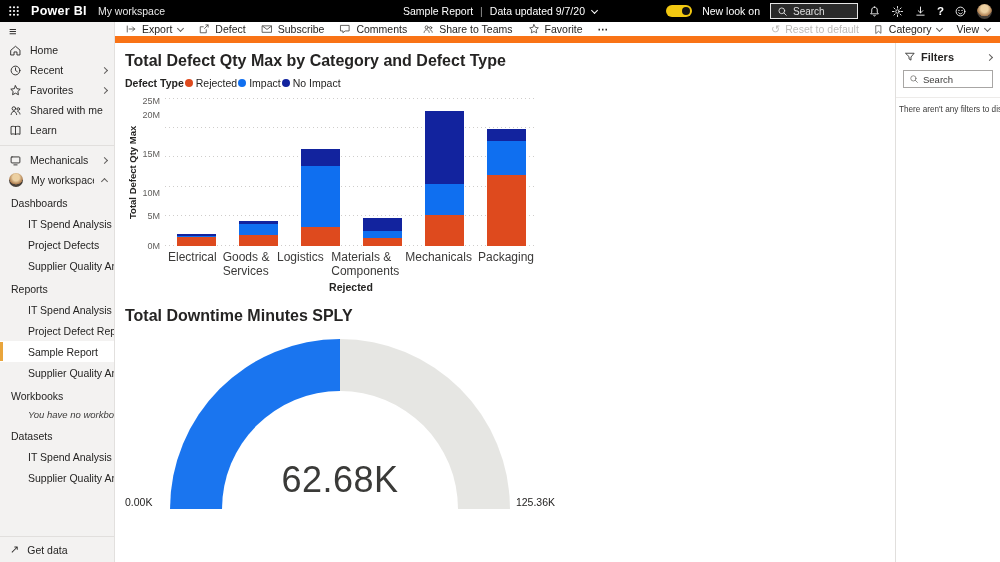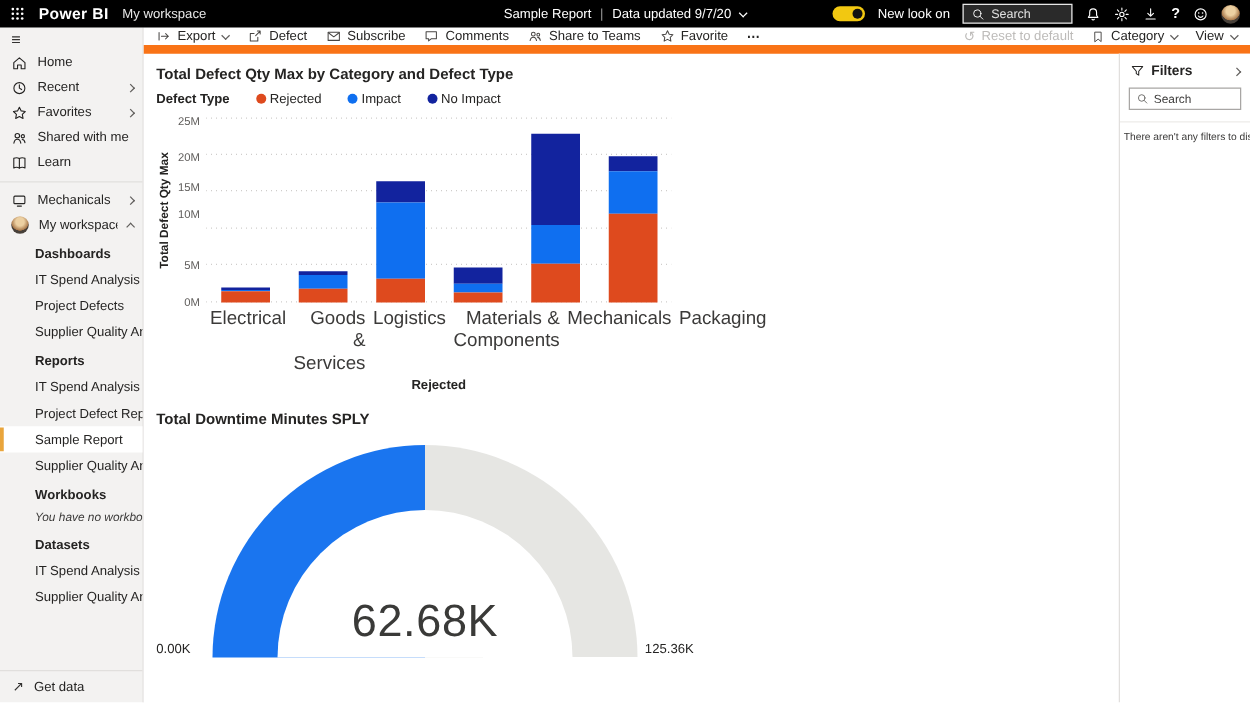--- a/index.html
+++ b/index.html
@@ -32,21 +32,21 @@
 
   
   .shell{display:flex;height:540px}
   .sidebar{width:115px;background:#F3F2F1;border-right:1px solid #e2e0de;display:flex;flex-direction:column;font-size:10.5px;color:#252423}
   .burger{height:18px;display:flex;align-items:center;padding-left:9px;font-size:13px;cursor:pointer;color:#323130}
   .srow{display:flex;align-items:center;height:20px;padding:0 7px 0 9px;gap:8px;cursor:pointer}
   .srow .lbl{flex:1;white-space:nowrap;overflow:hidden}
   .srow .chev{color:#605e5c}
   .sdiv{border-top:1px solid #e1dfdd;margin:5px 0 4px}
   .savatar{width:14px;height:14px;border-radius:50%;background:radial-gradient(circle at 50% 32%,#ecd0a2 28%,#a9794c 58%,#474039 61%);flex:none}
-  .ssec{font-weight:700;padding:7px 6px 4px 28px;white-space:nowrap;overflow:hidden}
+  .ssec{font-weight:400;padding:7px 6px 4px 11px;white-space:nowrap;overflow:hidden}
   .sitem{height:21px;display:flex;align-items:center;padding-left:28px;cursor:pointer;position:relative;white-space:nowrap;overflow:hidden}
   .sitem.selected{background:#fff}
   .sitem.selected::before{content:"";position:absolute;left:0;top:1px;bottom:1px;width:3px;background:var(--sel,#E9A53C)}
   .sempty{font-style:italic;font-size:9.5px;color:#3b3a39;padding:3px 4px 3px 28px;white-space:nowrap;overflow:hidden}
   .sgetdata{margin-top:auto;border-top:1px solid #e1dfdd;height:26px;display:flex;align-items:center;gap:8px;padding-left:10px;cursor:pointer}
   .sgetdata .g-arrow{font-size:11px;color:#323130}
 
   
   .main{flex:1;display:flex;flex-direction:column;min-width:0;background:#fff}
   .toolbar{height:21px;border-bottom:7px solid #f97316;display:flex;align-items:center;padding:0 10px;font-size:10.5px;color:#252423;flex:none}
@@ -54,36 +54,36 @@
   .tbtn .chev{color:#605e5c;margin-left:1px}
   .tbtn svg{color:#484644}
   .more-dots{letter-spacing:1px;font-weight:700}
   .tb-right{margin-left:auto;display:flex;align-items:center;gap:14px}
   .tb-right .tbtn{margin-right:0}
   .reset{color:#bdbbb9;cursor:default}
   .reset .ricon{font-size:11px}
 
   .workrow{flex:1;display:flex;min-height:0}
   .canvas{flex:1;padding:9px 0 0 10px;overflow:hidden}
-  .card-title{font-size:12px;font-weight:700;color:#252423}
-
-  
-  .legend{display:flex;align-items:flex-start;gap:21px;font-size:10.5px;margin:7px 0 2px}
+  .card-title{font-size:16px;font-weight:700;color:#252423}
+
+  
+  .legend{display:flex;align-items:flex-start;gap:1px;font-size:10.5px;margin:7px 0 2px}
   .legend-title{font-weight:700}
   .legend-item{display:flex;align-items:center;gap:3px;cursor:pointer}
   .dot{width:8px;height:8px;border-radius:50%;flex:none}
   .chart-area{display:flex;margin-top:9px}
   .ylab{width:14px;height:148px;display:flex;align-items:center;justify-content:center;font-size:9.5px;font-weight:700;color:#252423;writing-mode:vertical-rl;transform:rotate(180deg)}
   .yticks{position:relative;width:26px;height:148px;font-size:9px;color:#605e5c}
   .ytick{position:absolute;right:5px;white-space:nowrap}
   .plot{position:relative;width:372px;height:148px;display:flex;align-items:flex-end}
   .gridline{position:absolute;left:0;right:0;height:1px;background-image:repeating-linear-gradient(to right,#cfcdcb 0 1px,transparent 1px 4px)}
   .bar-col{flex:1;display:flex;justify-content:center;align-items:flex-end;position:relative;z-index:1;cursor:pointer}
   .bar-stack{width:39px;display:flex;flex-direction:column-reverse}
-  .xlabels{display:flex;width:372px;margin-left:40px;font-size:15px;color:#3b3a39;text-align:right;margin-top:4px}
+  .xlabels{display:flex;width:372px;margin-left:40px;font-size:12px;color:#3b3a39;text-align:left;margin-top:4px}
   .xlab{flex:1;padding:0 3px;line-height:1.2}
   .xaxis-title{width:372px;margin-left:40px;text-align:center;font-size:10.5px;font-weight:700;margin-top:2px;color:#252423}
 
   
   .gauge-card{margin-top:14px}
   .gauge-outer{position:relative;width:430px;height:176px;margin-top:8px;overflow:hidden}
   .garc{position:absolute;left:50%;top:6px;transform:translateX(-50%);width:340px;height:340px;border-radius:50%}
   .ginner{position:absolute;left:50%;top:58px;transform:translateX(-50%);width:236px;height:236px;border-radius:50%;background:#fff}
   .gvalue{position:absolute;left:50%;transform:translateX(-50%);bottom:8px;font-size:36px;color:#3a3a38;letter-spacing:.5px;white-space:nowrap}
   .gminmax{position:absolute;left:0;right:0;bottom:1px;display:flex;justify-content:space-between;font-size:10.5px;color:#252423}
@@ -334,23 +334,23 @@
             <span class="legend-item">
               <i class="dot" style="background: rgb(18, 35, 158);"></i>
               <span>No Impact</span>
             </span>
           </div>
           <div class="chart-area">
             <div class="ylab">Total Defect Qty Max</div>
             <div class="yticks" id="yticks">
                 <div class="ytick" style="top: 143px;">0M</div>
                 <div class="ytick" style="top: 113.4px;">5M</div>
-                <div class="ytick" style="top: 72px;">10M</div>
+                <div class="ytick" style="top: 90px;">10M</div>
                 <div class="ytick" style="top: 51px;">15M</div>
-                <div class="ytick" style="top: 27px;">20M</div>
+                <div class="ytick" style="top: 12px;">20M</div>
                 <div class="ytick" style="top: -2px;">25M</div>
               </div>
             <div class="plot" id="plot">
                 <div class="gridline" style="top: 147px;"></div>
                 <div class="gridline" style="top: 117.4px;"></div>
                 <div class="gridline" style="top: 87.8px;"></div>
                 <div class="gridline" style="top: 58.2px;"></div>
                 <div class="gridline" style="top: 28.6px;"></div>
                 <div class="gridline" style="top: 0px;"></div>
                 <div class="bar-col">

